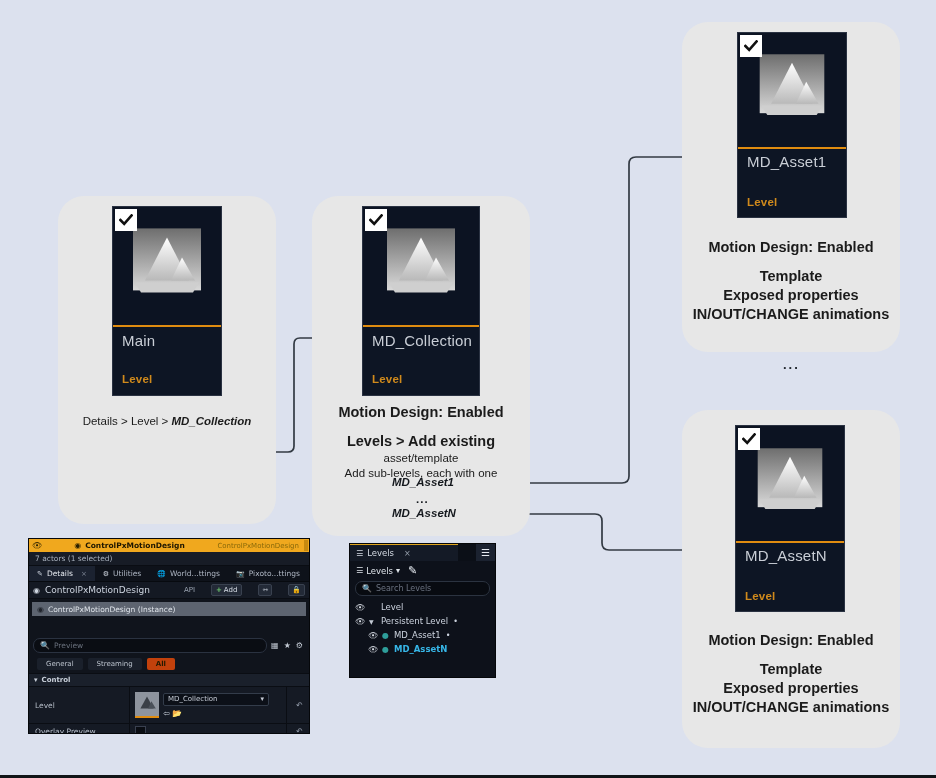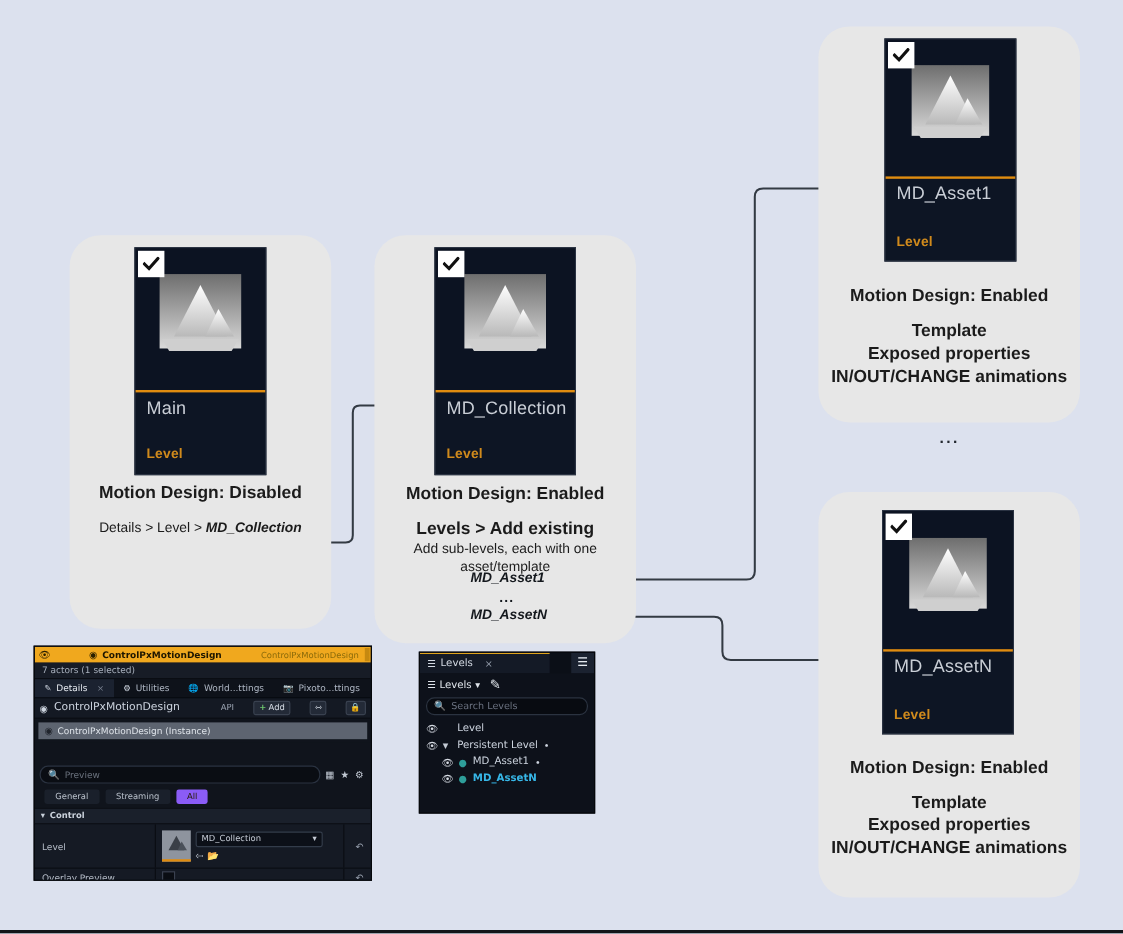--- a/index.html
+++ b/index.html
@@ -160,21 +160,21 @@
     margin:3px 4px; height:13px; background:#0a0d13; border:1px solid #2a3240;
     border-radius:7px; display:flex; align-items:center; padding-left:6px; gap:4px;
   }
   .ue-search .ph { color:#69707c; font-size:7.5px; }
   .ue-searchrow { display:flex; align-items:center; }
   .ue-searchrow .icons { display:flex; gap:5px; padding-right:6px; color:#c2c9d3; font-size:8px; }
   .ue-filters { display:flex; gap:5px; padding:2px 8px 3px 8px; }
   .ue-chip {
     font-size:7px; color:#b9c0cb; background:#1a202b; border-radius:2px; padding:2px 9px;
   }
-  .ue-chip.on { background:#8b5cf6; color:#241a00; font-weight:normal; }
+  .ue-chip.on { background:#c2410c; color:#241a00; font-weight:bold; }
   .ue-section {
     height:12px; background:#1a202b; display:flex; align-items:center; gap:4px;
     padding-left:5px; color:#c9d0da; font-size:7px; font-weight:bold;
     border-top:1px solid #0a0d13; border-bottom:1px solid #0a0d13;
   }
   .ue-prop {
     display:flex; align-items:center; border-bottom:1px solid #0a0d13;
     background:#151a24; position:relative;
   }
   .ue-prop .plabel { width:100px; color:#b6bdc8; font-size:7.5px; padding-left:6px; }
@@ -267,21 +267,20 @@
         <path d="M55 33 L68 56 L44 56 Z" fill="url(#g2)"></path>
         <path d="M8 58 L72 58 L66 68 L14 68 Z" fill="#cfcfcf"></path>
       </svg>
     </div>
     <div class="accent" style="top:118px;"></div>
     <div class="tname" style="top:125px;">Main</div>
     <div class="tlevel" style="top:166px;">Level</div>
   </div>
 
   <div class="cap" style="left:58px; top:402px; width:218px;">
-    <div class="h1">Motion Design: Disabled</div>
     <div class="spacer6"></div>
     <div class="spacer6"></div>
     <div class="sub">
       <span>Details &gt; Level &gt; </span><span class="em">MD_Collection</span>
     </div>
   </div>
 
   <div class="panel" style="left:312px; top:196px; width:218px; height:340px;"></div>
 
   <div class="tile" style="left:362px; top:206px; width:118px; height:190px;">
@@ -300,22 +299,22 @@
     </div>
     <div class="accent" style="top:118px;"></div>
     <div class="tname" style="top:125px;">MD_Collection</div>
     <div class="tlevel" style="top:166px;">Level</div>
   </div>
 
   <div class="cap" style="left:312px; top:403px; width:218px;">
     <div class="h1">Motion Design: Enabled</div>
     <div class="spacer10"></div>
     <div class="h2">Levels &gt; Add existing</div>
+    <div class="sub">asset/template</div>
     <div class="sub">Add sub-levels, each with one</div>
-    <div class="sub">asset/template</div>
   </div>
 
   <div class="label-right" style="left:392px; top:476px;">MD_Asset1</div>
   <div class="label-right" style="left:416px; top:493px; font-style:normal; font-weight:bold; letter-spacing:1px;">...</div>
   <div class="label-right" style="left:392px; top:507px;">MD_AssetN</div>
 
   <div class="panel" style="left:682px; top:22px; width:218px; height:330px;"></div>
 
   <div class="tile" style="left:737px; top:32px; width:110px; height:186px;">
     <div class="thumb-area" style="height:114px;">

